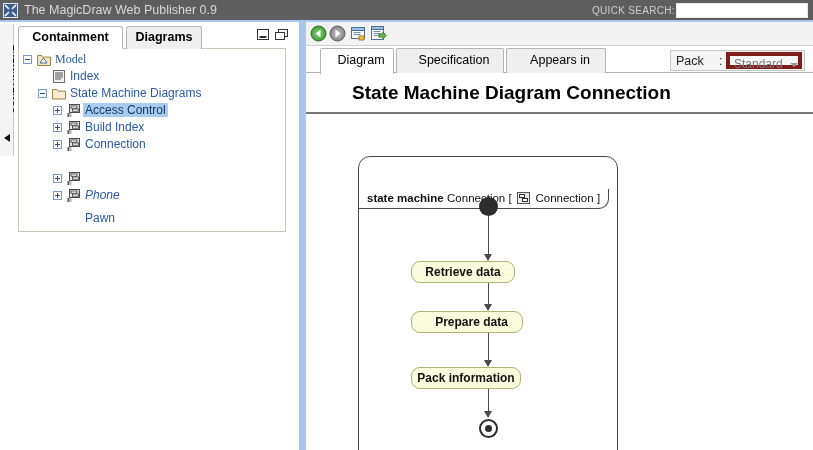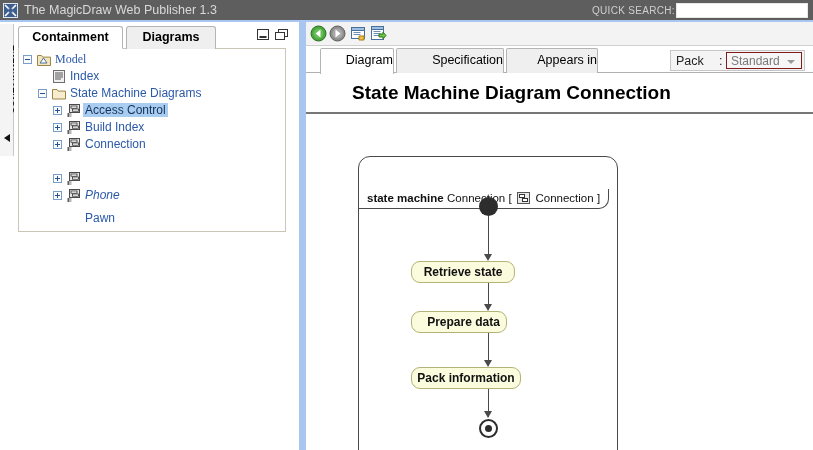--- a/index.html
+++ b/index.html
@@ -76,21 +76,21 @@
     font-size:12.5px;font-weight:bold;
     text-align:center;line-height:20px;
     border:1px solid #b4b4b4;
     border-bottom:none;
     border-radius:3px 3px 0 0;
     cursor:default;
   }
   .ltab.active{background:#ffffff;border-bottom:1px solid #fff;z-index:3;}
   .ltab.inactive{background:#efefef;z-index:2;}
   #ltab-0{left:4px;width:105px;}
-  #ltab-1{left:112px;width:90px;}
+  #ltab-1{left:112px;width:76px;}
 
   #panel-ctrl{
     position:absolute;left:243px;top:5px;width:40px;height:18px;
   }
   .wbtn{position:absolute;top:2px;width:12px;height:11px;}
   #wbtn-min{left:0;}
   #wbtn-rest{left:18px;}
 
   #tree-box{
     position:absolute;left:4px;top:26px;width:268px;height:184px;
@@ -146,43 +146,43 @@
 
   #rp-tabs{
     position:absolute;left:0;top:24px;width:507px;height:27px;
     border-bottom:1px solid #b0b0b0;
     box-sizing:border-box;
     background:#ffffff;
   }
   .rtab{
     position:absolute;top:2px;height:25px;
     box-sizing:border-box;
-    font-size:12.5px;line-height:22px;text-align:right;
+    font-size:12.5px;line-height:22px;text-align:center;
     border:1px solid #b4b4b4;border-bottom:none;
     background:#efefef;
     border-radius:2px 2px 0 0;
     cursor:default;
     padding-left:8px;
   }
   .rtab.active{background:#ffffff;height:26px;z-index:3;}
   #rtab-0{left:14px;width:74px;}
   #rtab-1{left:90px;width:108px;}
-  #rtab-2{left:200px;width:92px;}
+  #rtab-2{left:200px;width:100px;}
 
   #mode-wrap{
     position:absolute;left:364px;top:4px;width:135px;height:21px;
     border:1px solid #c7c7c7;background:#f4f4f4;box-sizing:border-box;
   }
   #mode-label{
     position:absolute;left:5px;top:3px;font-size:12.5px;color:#222;
   }
   #mode-colon{position:absolute;left:48px;top:3px;font-size:12.5px;color:#222;}
   #mode-select{
     position:absolute;left:55px;top:1px;width:76px;height:17px;
-    border:1px solid #7f1d1d;background:#f6f6f6;box-sizing:border-box;
+    border:4px solid #7f1d1d;background:#f6f6f6;box-sizing:border-box;
   }
   #mode-value{
     position:absolute;left:4px;top:1px;font-size:12px;color:#7a7a7a;
   }
   #mode-arrow{
     position:absolute;left:60px;top:7px;width:0;height:0;
     border-left:4px solid transparent;border-right:4px solid transparent;
     border-top:4px solid #9a9a9a;
   }
 
@@ -266,21 +266,21 @@
 <body>
 
 <div id="titlebar">
   <div id="app-icon">
     <svg width="13" height="13" viewBox="0 0 13 13">
       <rect x="0" y="0" width="13" height="13" fill="#3d5f8f"></rect>
       <path d="M1 1 L12 12 M12 1 L1 12" stroke="#ffffff" stroke-width="1.6"></path>
       <rect x="4.5" y="4.5" width="4" height="4" fill="#3d5f8f"></rect>
     </svg>
   </div>
-  <div id="app-title">The MagicDraw Web Publisher 1.3</div>
+  <div id="app-title">The MagicDraw Web Publisher 0.9</div>
   <div id="qs-label">QUICK SEARCH:</div>
   <input id="qs-input" type="text" placeholder="" style="">
 </div>
 
 <div id="containment-strip">
   <div class="vtext">CONTAINMENT</div>
   <div class="vtri"></div>
 </div>
 
 <div id="left-panel">
@@ -479,26 +479,26 @@
         </span>
         <span id="fh-type">Connection</span>
         <span id="fh-br2">]</span>
       </div>
 
       <div class="init-state" style="left:120px;top:40px;"></div>
 
       <div class="conn-line" style="left:129px;top:59px;height:43px;"></div>
       <div class="conn-arrow" style="left:125px;top:97px;"></div>
 
-      <div class="state-box" style="left:52px;top:104px;width:104px;">Retrieve state</div>
+      <div class="state-box" style="left:52px;top:104px;width:104px;">Retrieve data</div>
 
       <div class="conn-line" style="left:129px;top:126px;height:27px;"></div>
       <div class="conn-arrow" style="left:125px;top:147px;"></div>
 
-      <div class="state-box" style="left:52px;top:154px;width:96px;padding-left:9px;">Prepare data</div>
+      <div class="state-box" style="left:52px;top:154px;width:112px;padding-left:9px;">Prepare data</div>
 
       <div class="conn-line" style="left:129px;top:176px;height:33px;"></div>
       <div class="conn-arrow" style="left:125px;top:203px;"></div>
 
       <div class="state-box" style="left:52px;top:210px;width:110px;">Pack information</div>
 
       <div class="conn-line" style="left:129px;top:232px;height:28px;"></div>
       <div class="conn-arrow" style="left:125px;top:254px;"></div>
 
       <div class="final-state" style="left:120px;top:262px;"></div>

